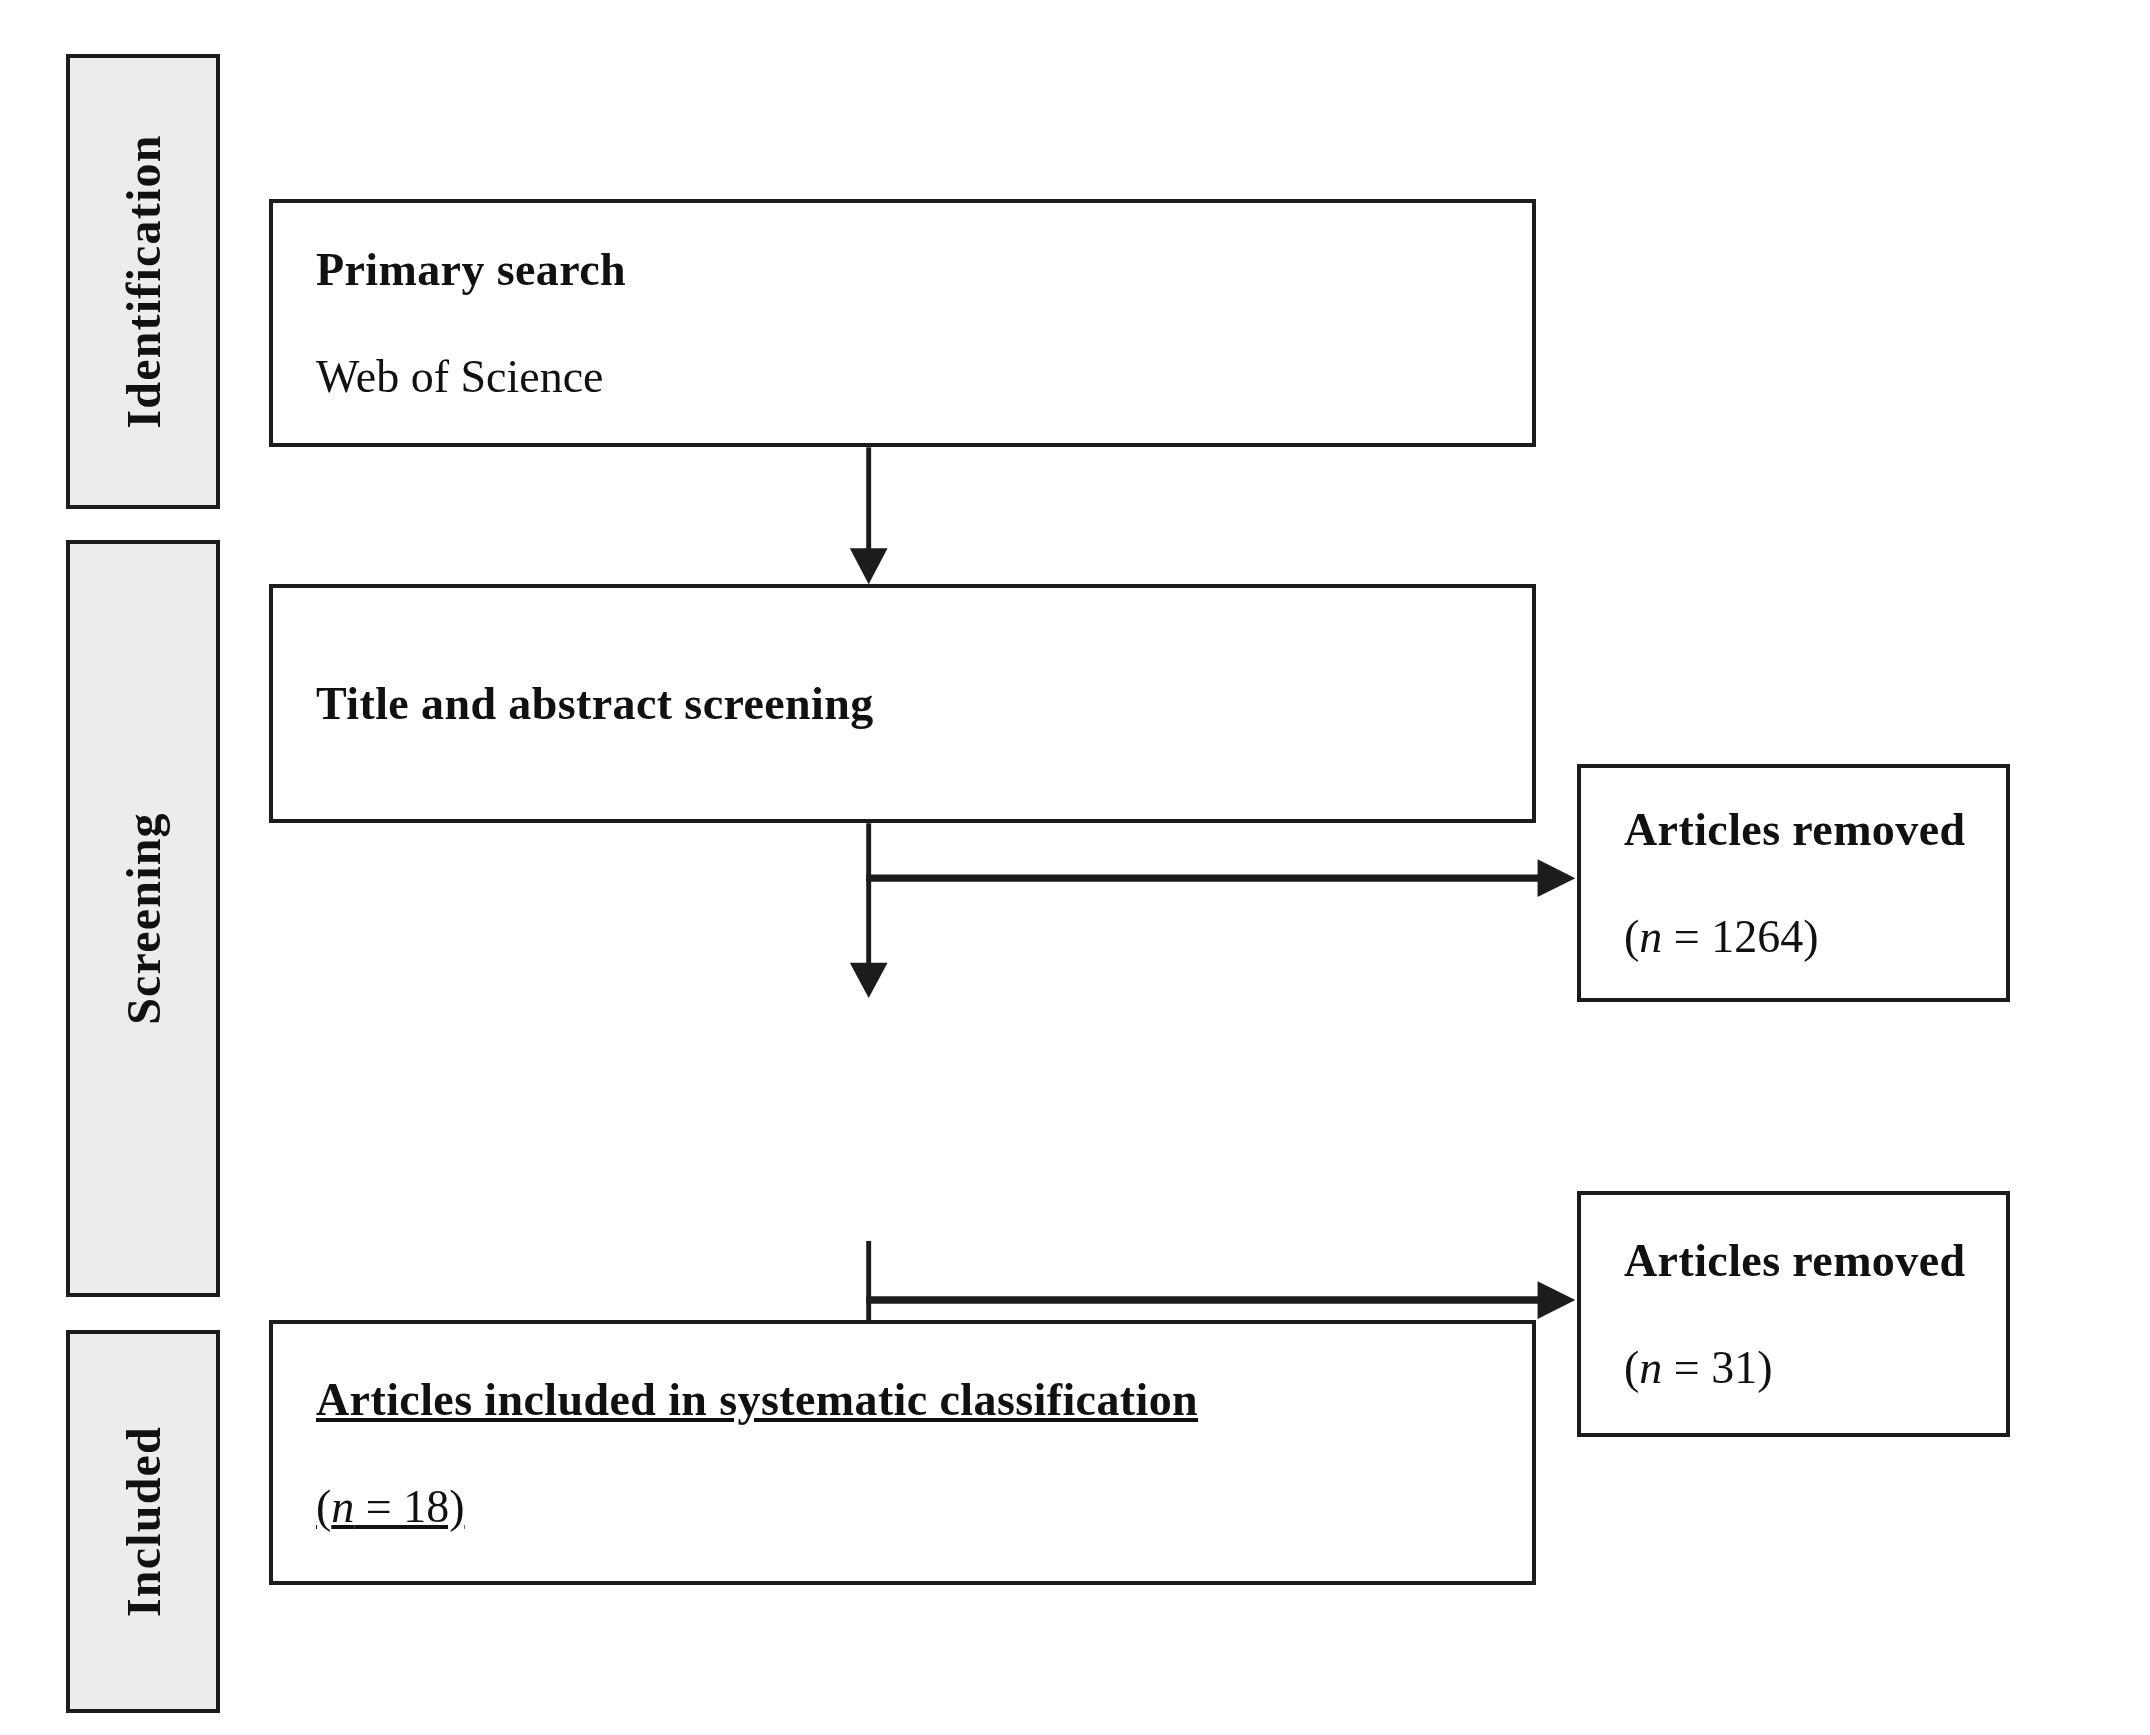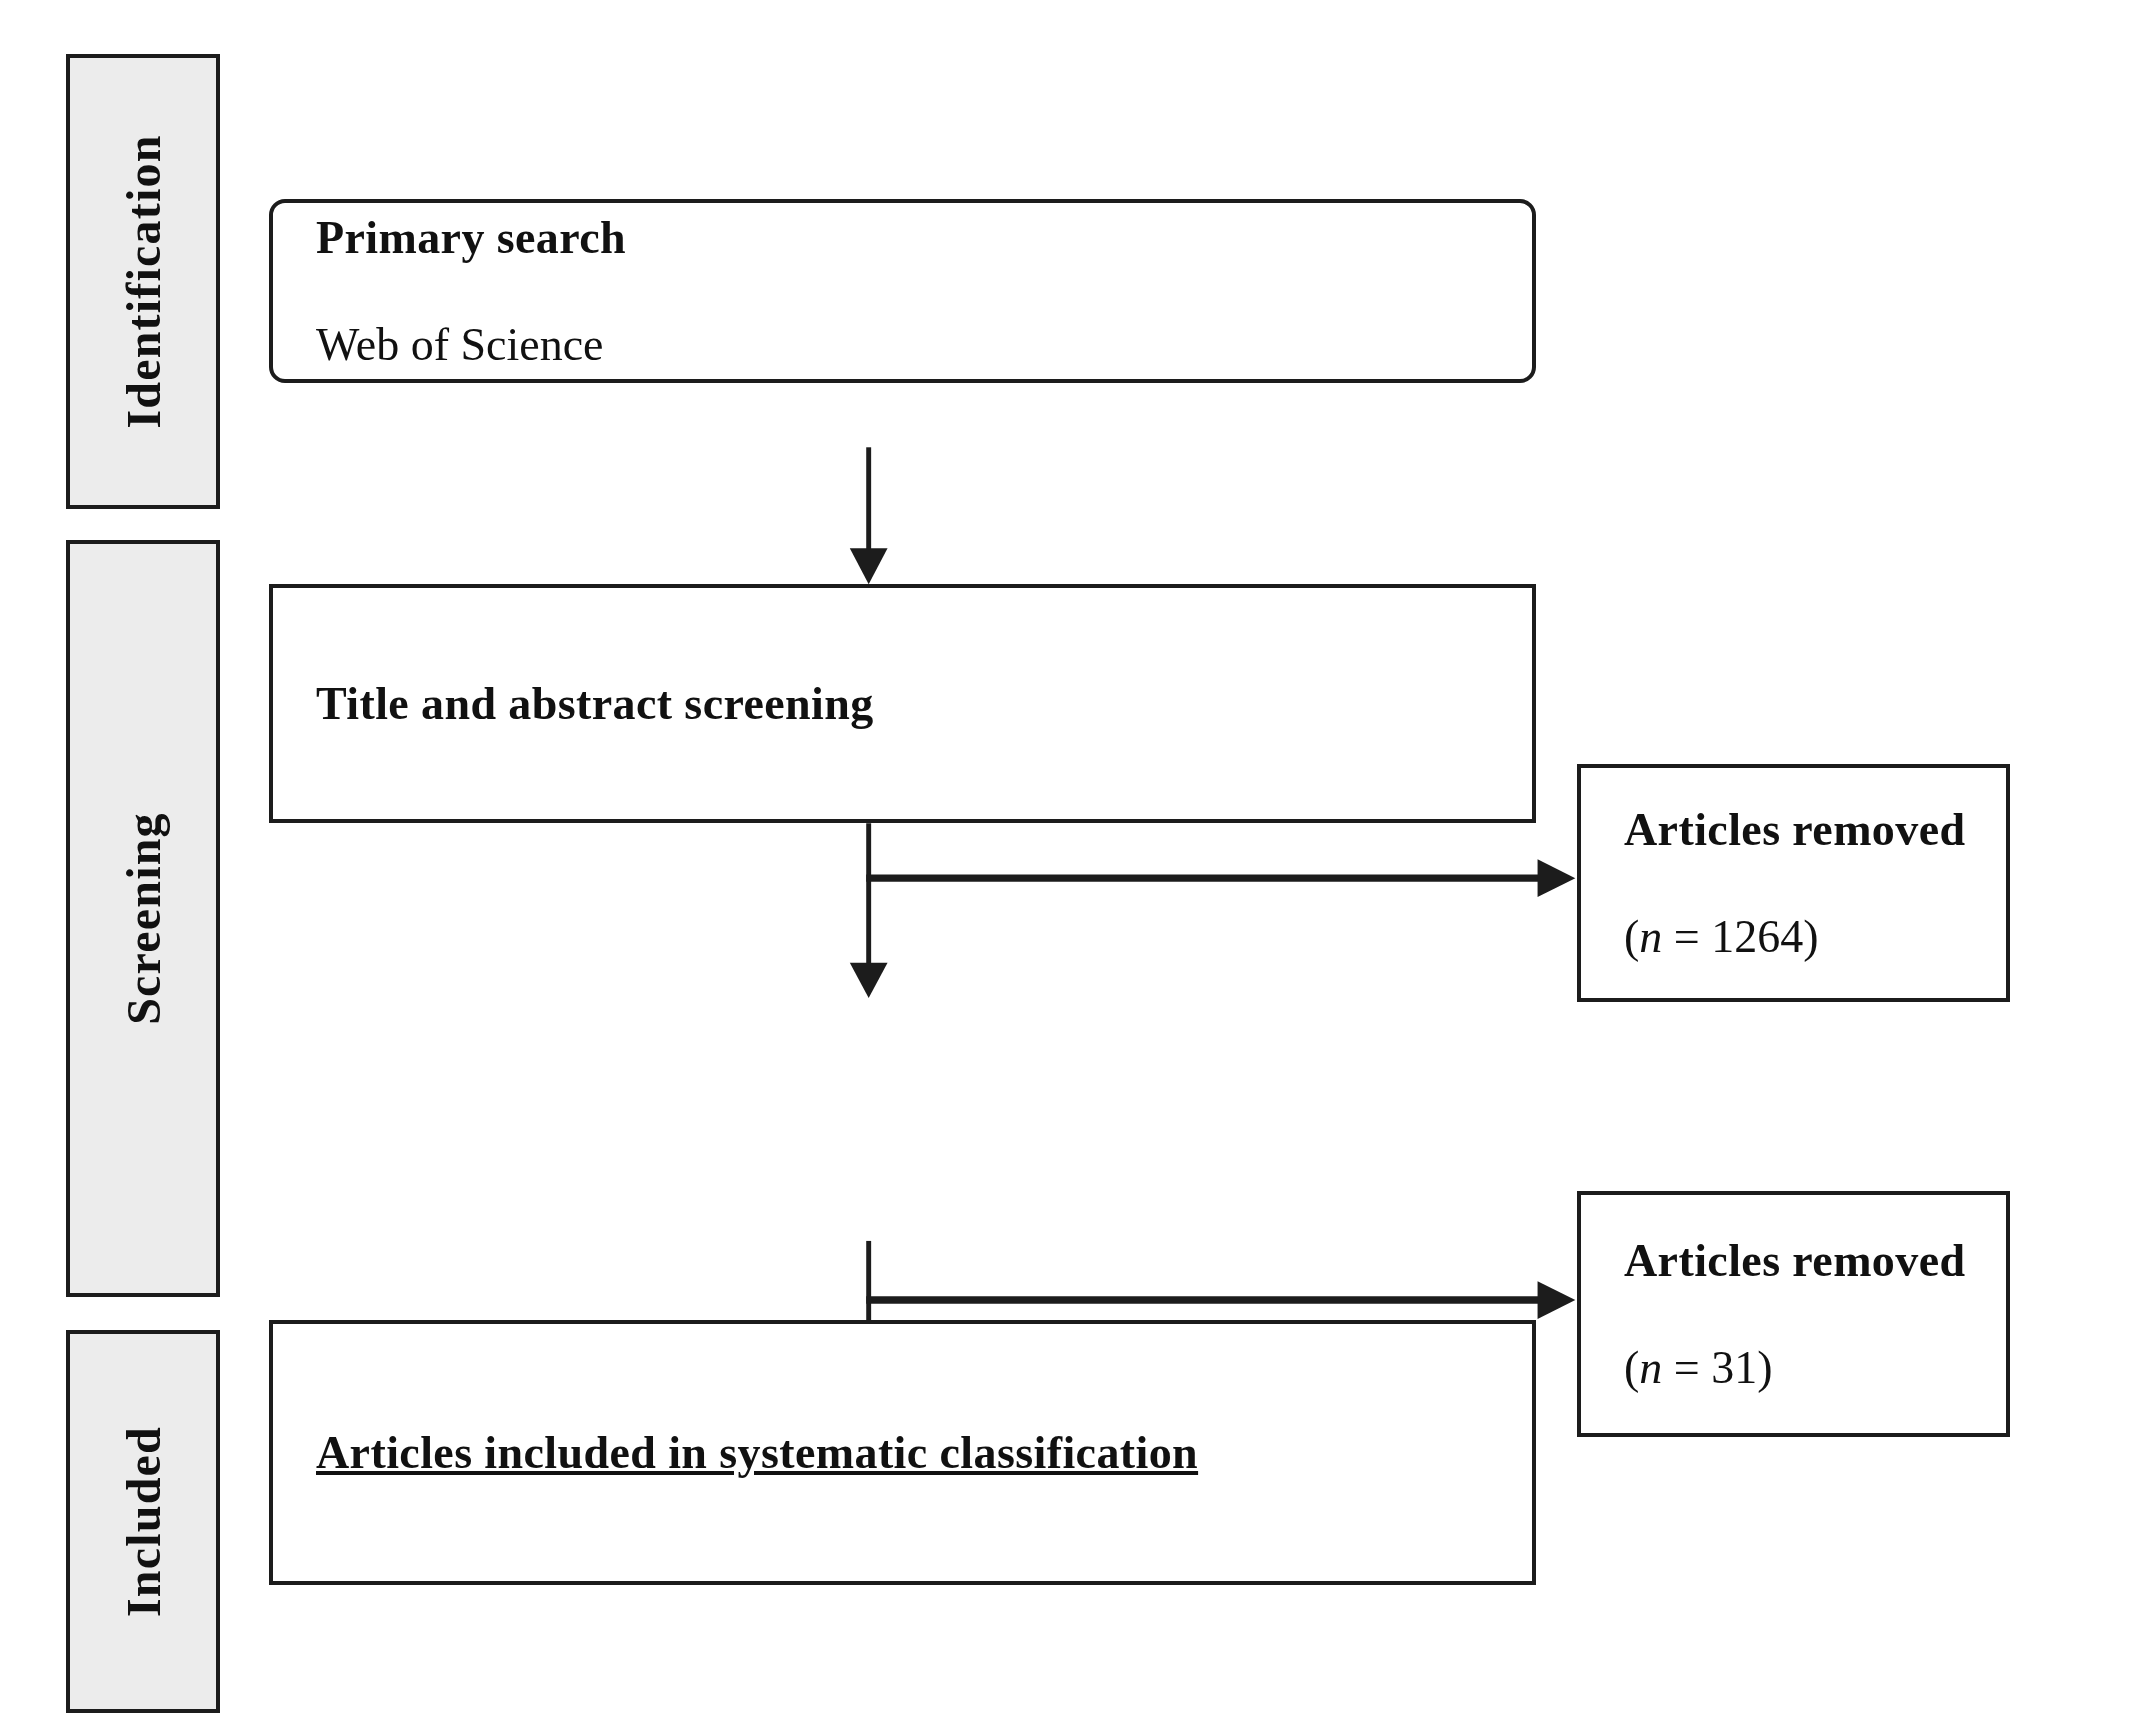--- a/index.html
+++ b/index.html
@@ -53,21 +53,21 @@
     font-weight:bold;
     font-size:48px;
     letter-spacing:1.2px;
   }
   
   #rail-identification{top:54px;height:455px;}
   #rail-screening{top:540px;height:757px;}
   #rail-included{top:1330px;height:383px;}
   
   .main-col{left:269px;width:1267px;}
-  #box-primary{top:199px;height:184px;border-radius:16px;}
+  #box-primary{top:199px;height:248px;}
   #box-title-abstract{top:584px;height:239px;padding-left:43px;}
   #box-fulltext{top:999px;height:242px;}
   #box-included-articles{top:1320px;height:265px;text-decoration:underline;}
   
   .side-col{left:1577px;width:433px;}
   #box-removed-1{top:764px;height:238px;}
   #box-removed-2{top:1191px;height:246px;}
 </style>
 </head>
 <body>
@@ -117,20 +117,21 @@
     <div class="line2"><span>Web of Science</span><span class="it"></span><span></span></div>
   </div>
 
   <div class="box main-col" id="box-title-abstract">
     <div class="title">Title and abstract screening</div>
   </div>
 
 
   <div class="box main-col" id="box-included-articles">
     <div class="title">Articles included in systematic classification</div>
+    <div class="line2"><span>(</span><span class="it">n</span><span> = 18)</span></div>
   </div>
 
   <div class="box side-col" id="box-removed-1">
     <div class="title">Articles removed</div>
     <div class="line2"><span>(</span><span class="it">n</span><span> = 1264)</span></div>
   </div>
 
   <div class="box side-col" id="box-removed-2">
     <div class="title">Articles removed</div>
     <div class="line2"><span>(</span><span class="it">n</span><span> = 31)</span></div>

